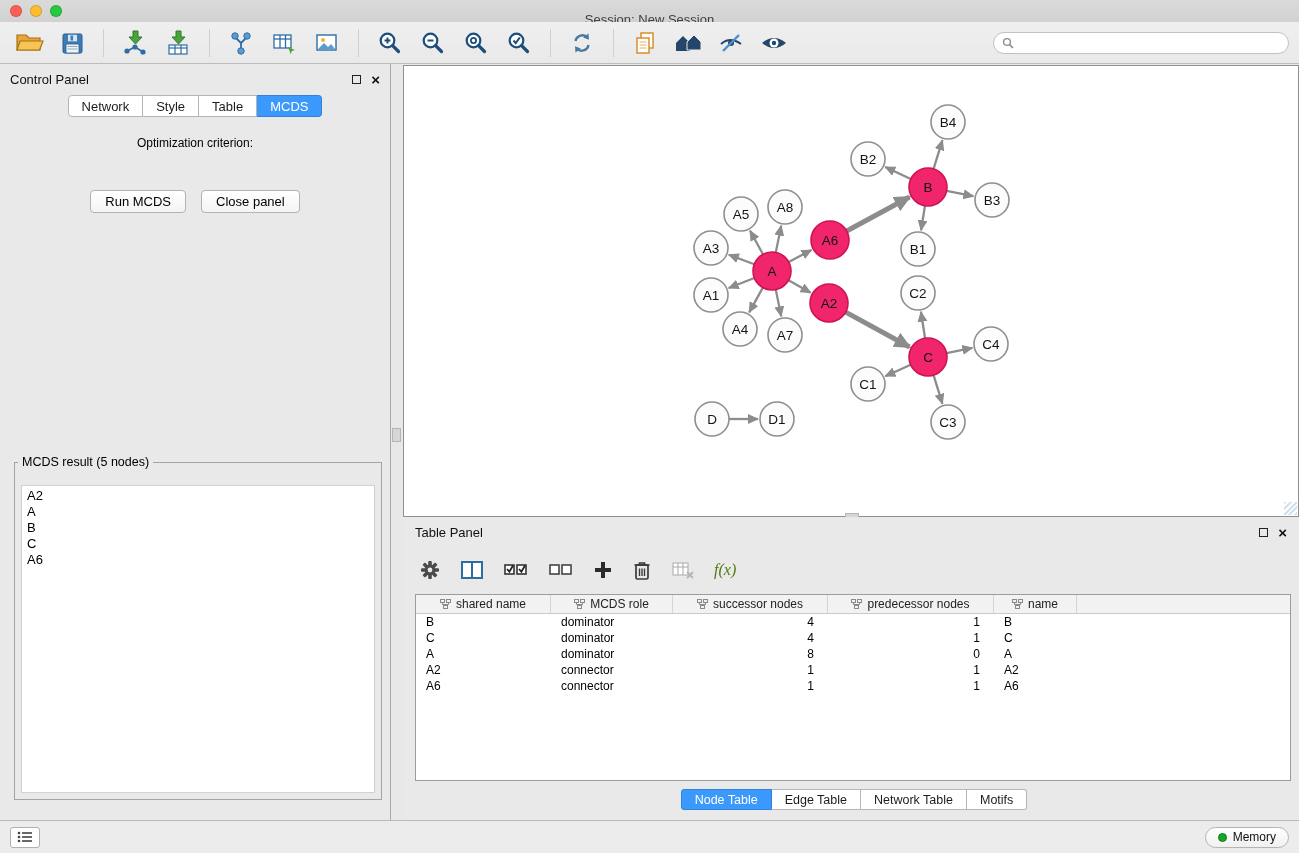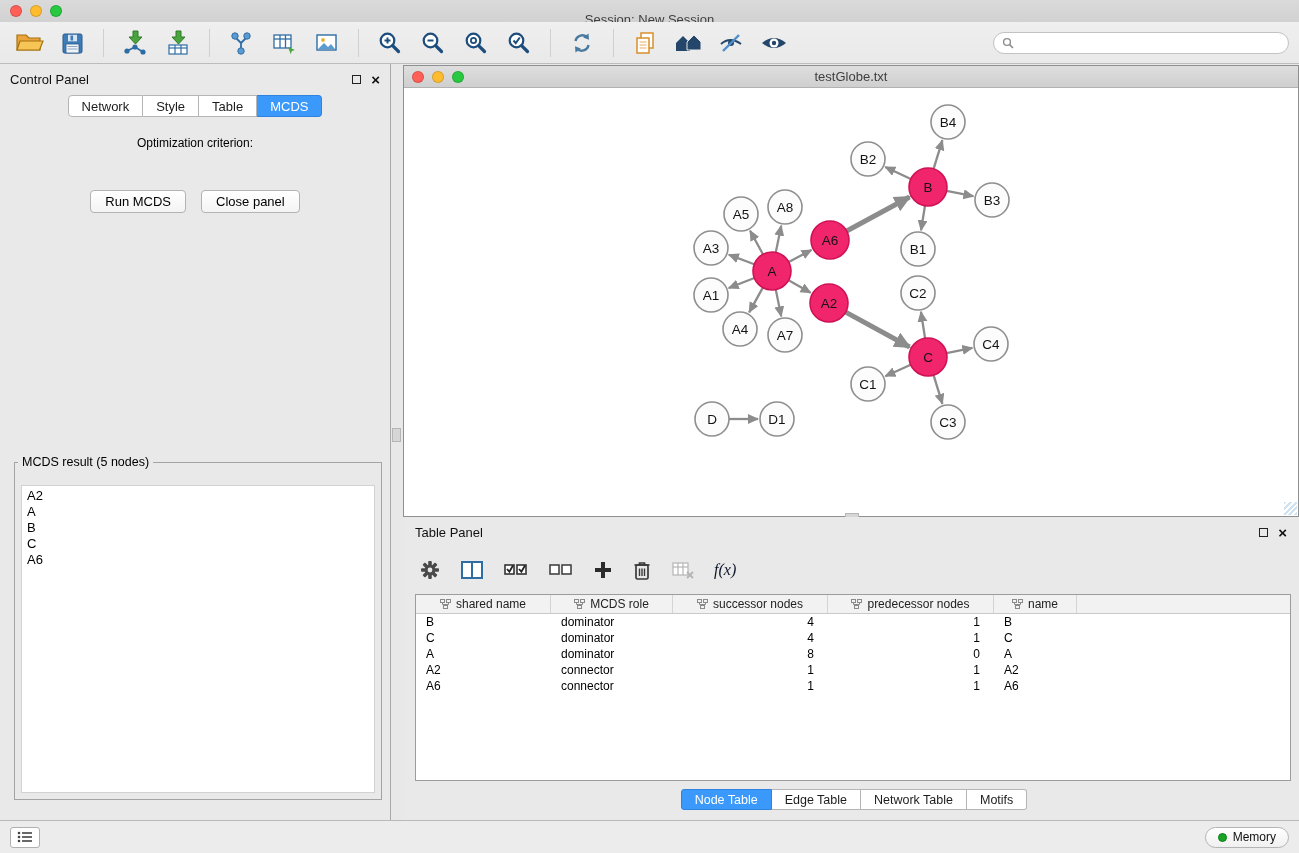--- a/index.html
+++ b/index.html
@@ -78,21 +78,21 @@
   .split-handle-v { position:absolute; left:392px; top:428px; width:9px; height:14px; background:#d6d6d6; border:1px solid #b5b5b5; }
   .split-handle-h { position:absolute; left:845px; top:513px; width:14px; height:8px; background:#d6d6d6; border:1px solid #b5b5b5; }
 
   
   .table-panel { position:absolute; left:403px; top:517px; width:896px; height:303px; background:#e9e9e9; }
   .tp-title-row { position:absolute; top:0; left:0; right:0; height:30px;
     display:flex; align-items:center; padding:0 12px; font-size:13px; color:#111; }
   .tp-toolbar { position:absolute; top:30px; left:0; right:0; height:46px;
     display:flex; align-items:center; padding-left:16px; gap:19px; }
   .tp-tool { display:flex; align-items:center; justify-content:center; }
-  .fx-label { font-family:"Liberation Serif", serif; font-style:italic; font-size:16px; color:#0f172a; }
+  .fx-label { font-family:"Liberation Serif", serif; font-style:italic; font-size:16px; color:#4d7c0f; }
 
   .table-wrap { position:absolute; left:12px; top:77px; width:876px; height:187px;
     background:#fff; border:1px solid #9c9c9c; overflow:hidden; }
   .tbl-header { display:flex; height:19px; background:#f2f2f2; border-bottom:1px solid #c9c9c9; }
   .th { display:flex; align-items:center; justify-content:center; gap:5px; font-size:12px;
     color:#222; border-right:1px solid #d4d4d4; height:100%; overflow:hidden; }
   .th.filler { flex:1; border-right:none; }
   .hdr-ic { display:flex; align-items:center; }
   .trow { display:flex; height:16px; align-items:center; font-size:12px; color:#000; }
   .td { height:100%; display:flex; align-items:center; overflow:hidden; }
@@ -303,28 +303,20 @@
         <div class="result-item">A2</div>
         <div class="result-item">A</div>
         <div class="result-item">B</div>
         <div class="result-item">C</div>
         <div class="result-item">A6</div>
       </div>
   </fieldset>
 </div>
 
 <div class="network-window">
-  <div class="inner-titlebar">
-    <div class="traffic">
-      <div class="light" style="background:#ff5f57"></div>
-      <div class="light" style="background:#febc2e"></div>
-      <div class="light" style="background:#28c840"></div>
-    </div>
-    <span class="title-text">testGlobe.txt</span>
-  </div>
   <svg class="net-canvas" viewBox="0 0 893 427">
     <defs>
       <marker id="arrow" markerUnits="userSpaceOnUse" markerWidth="13" markerHeight="12" refX="10" refY="5" orient="auto">
         <path d="M0 0 L11 5 L0 10 Z" fill="#8c8c8c"></path>
       </marker>
       <marker id="arrowBig" markerUnits="userSpaceOnUse" markerWidth="20" markerHeight="18" refX="15" refY="8" orient="auto">
         <path d="M0 0 L17 8 L0 16 Z" fill="#8c8c8c"></path>
       </marker>
     </defs>
   <line x1="350.3192469177497" y1="188.95636186842634" x2="324.6807530822503" y2="199.04363813157366" stroke="#8c8c8c" stroke-width="2.3" marker-end="url(#arrow)"></line>

